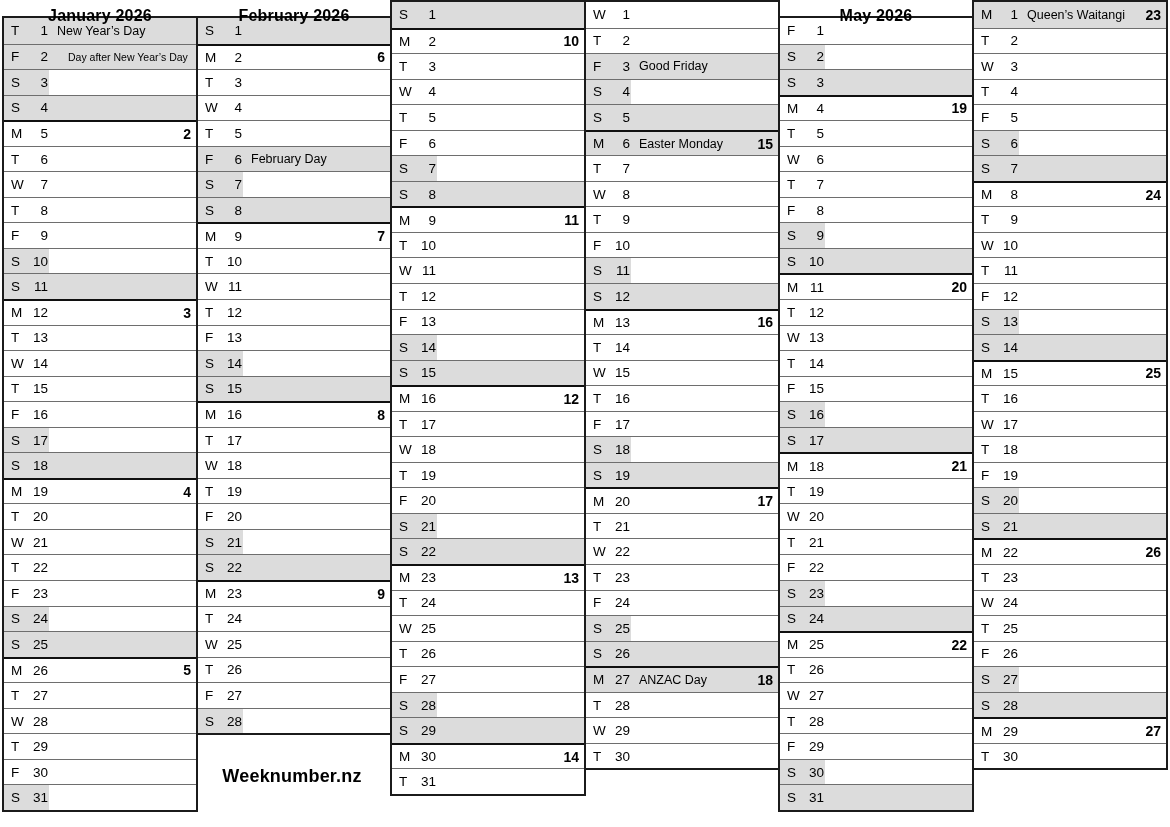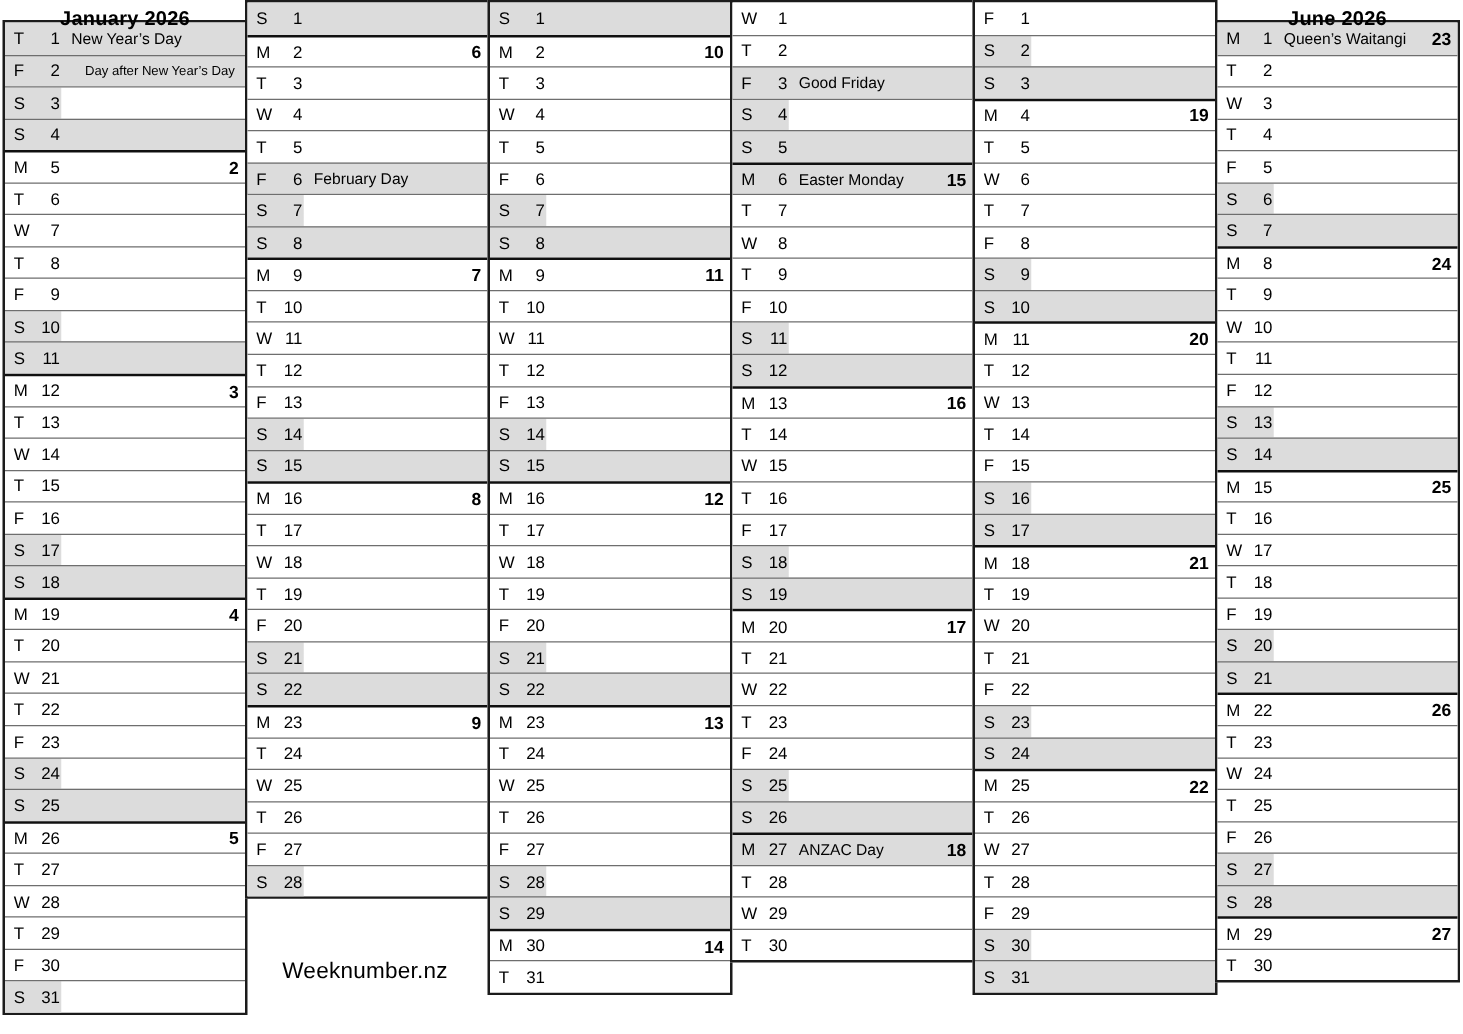--- a/index.html
+++ b/index.html
@@ -29,21 +29,21 @@
     background-image:linear-gradient(#dcdcdc,#dcdcdc);
     background-size:45px 100%;background-repeat:no-repeat;
   }
   .day-letter{padding-left:7px;width:16px;flex:0 0 auto;}
   .day-number{width:21px;text-align:right;flex:0 0 auto;}
   .holiday-name{margin-left:9px;font-size:12.5px;white-space:nowrap;}
   .holiday-name.small{font-size:10.5px;margin-left:20px;}
   .week-number{flex:1;text-align:right;font-weight:bold;font-size:14px;padding-right:5px;}
   #brand{
     position:absolute;left:194px;top:766px;width:196px;text-align:center;
-    font-weight:normal;font-size:18px;letter-spacing:.2px;
+    font-weight:bold;font-size:18px;letter-spacing:.2px;
   }
 </style>
 </head>
 <body>
 
 <div id="calendar-grid">
     <div class="month-column">
       <div class="month-title">January 2026</div>
       <div class="month-table">
         <div class="day-row hol">
@@ -199,20 +199,21 @@
           <span class="week-number"></span>
         </div>
         <div class="day-row sat">
           <span class="day-letter">S</span>
           <span class="day-number">31</span>
           <span class="week-number"></span>
         </div>
       </div>
     </div>
     <div class="month-column">
+      <div class="month-title">February 2026</div>
       <div class="month-table">
         <div class="day-row sun">
           <span class="day-letter">S</span>
           <span class="day-number">1</span>
           <span class="week-number"></span>
         </div>
         <div class="day-row week-start">
           <span class="day-letter">M</span>
           <span class="day-number">2</span>
           <span class="week-number">6</span>
@@ -660,20 +661,21 @@
           <span class="week-number"></span>
         </div>
         <div class="day-row">
           <span class="day-letter">T</span>
           <span class="day-number">30</span>
           <span class="week-number"></span>
         </div>
       </div>
     </div>
     <div class="month-column">
+      <div class="month-title">May 2026</div>
       <div class="month-table">
         <div class="day-row">
           <span class="day-letter">F</span>
           <span class="day-number">1</span>
           <span class="week-number"></span>
         </div>
         <div class="day-row sat">
           <span class="day-letter">S</span>
           <span class="day-number">2</span>
           <span class="week-number"></span>
@@ -819,21 +821,20 @@
           <span class="week-number"></span>
         </div>
         <div class="day-row sun">
           <span class="day-letter">S</span>
           <span class="day-number">31</span>
           <span class="week-number"></span>
         </div>
       </div>
     </div>
     <div class="month-column">
-      <div class="month-title">June 2026</div>
       <div class="month-table">
         <div class="day-row hol week-start">
           <span class="day-letter">M</span>
           <span class="day-number">1</span>
           <span class="holiday-name">Queen’s Waitangi</span>
           <span class="week-number">23</span>
         </div>
         <div class="day-row">
           <span class="day-letter">T</span>
           <span class="day-number">2</span>

